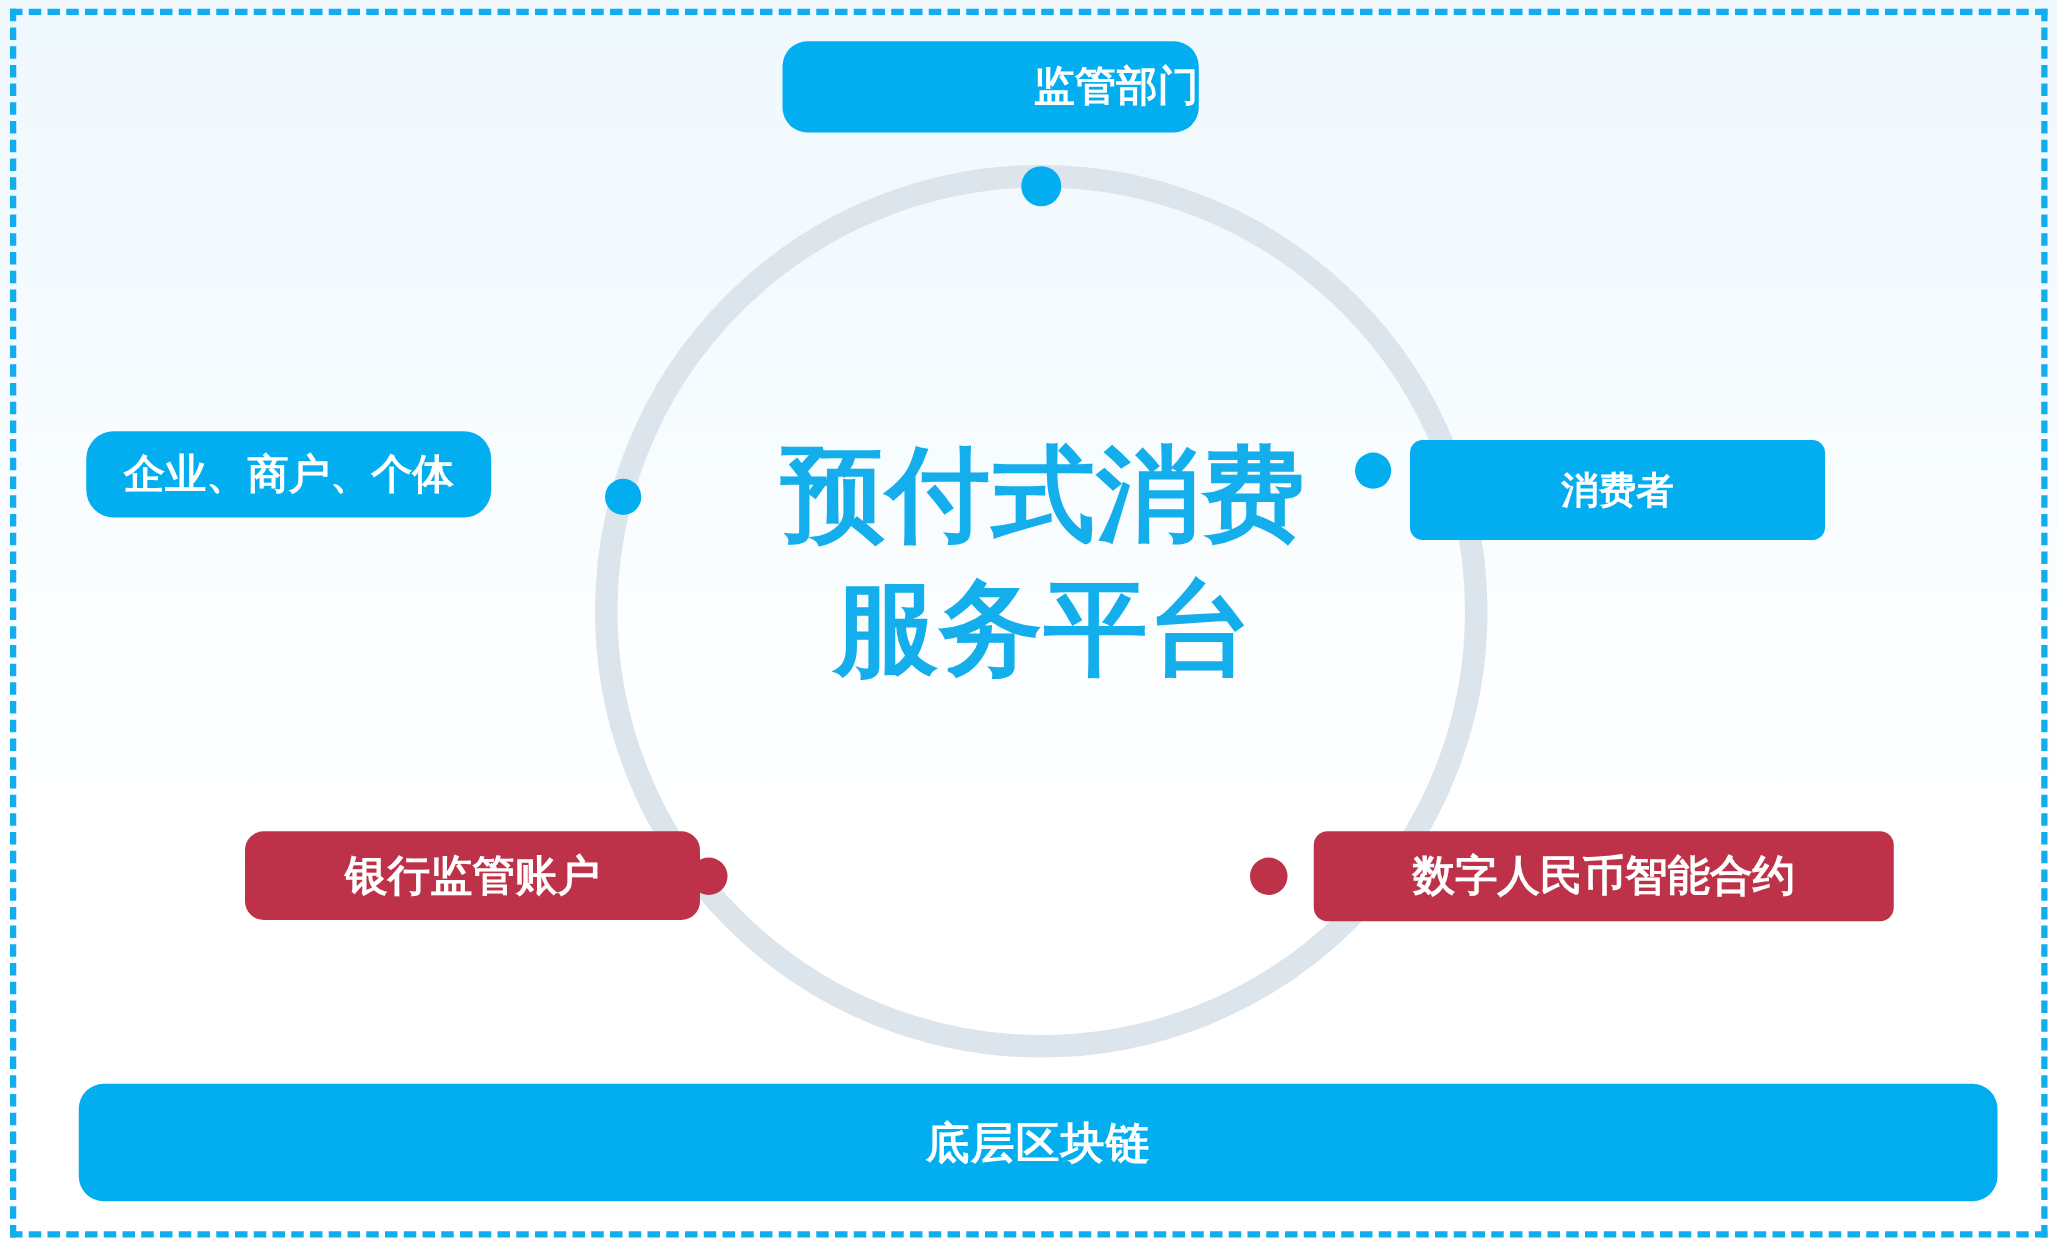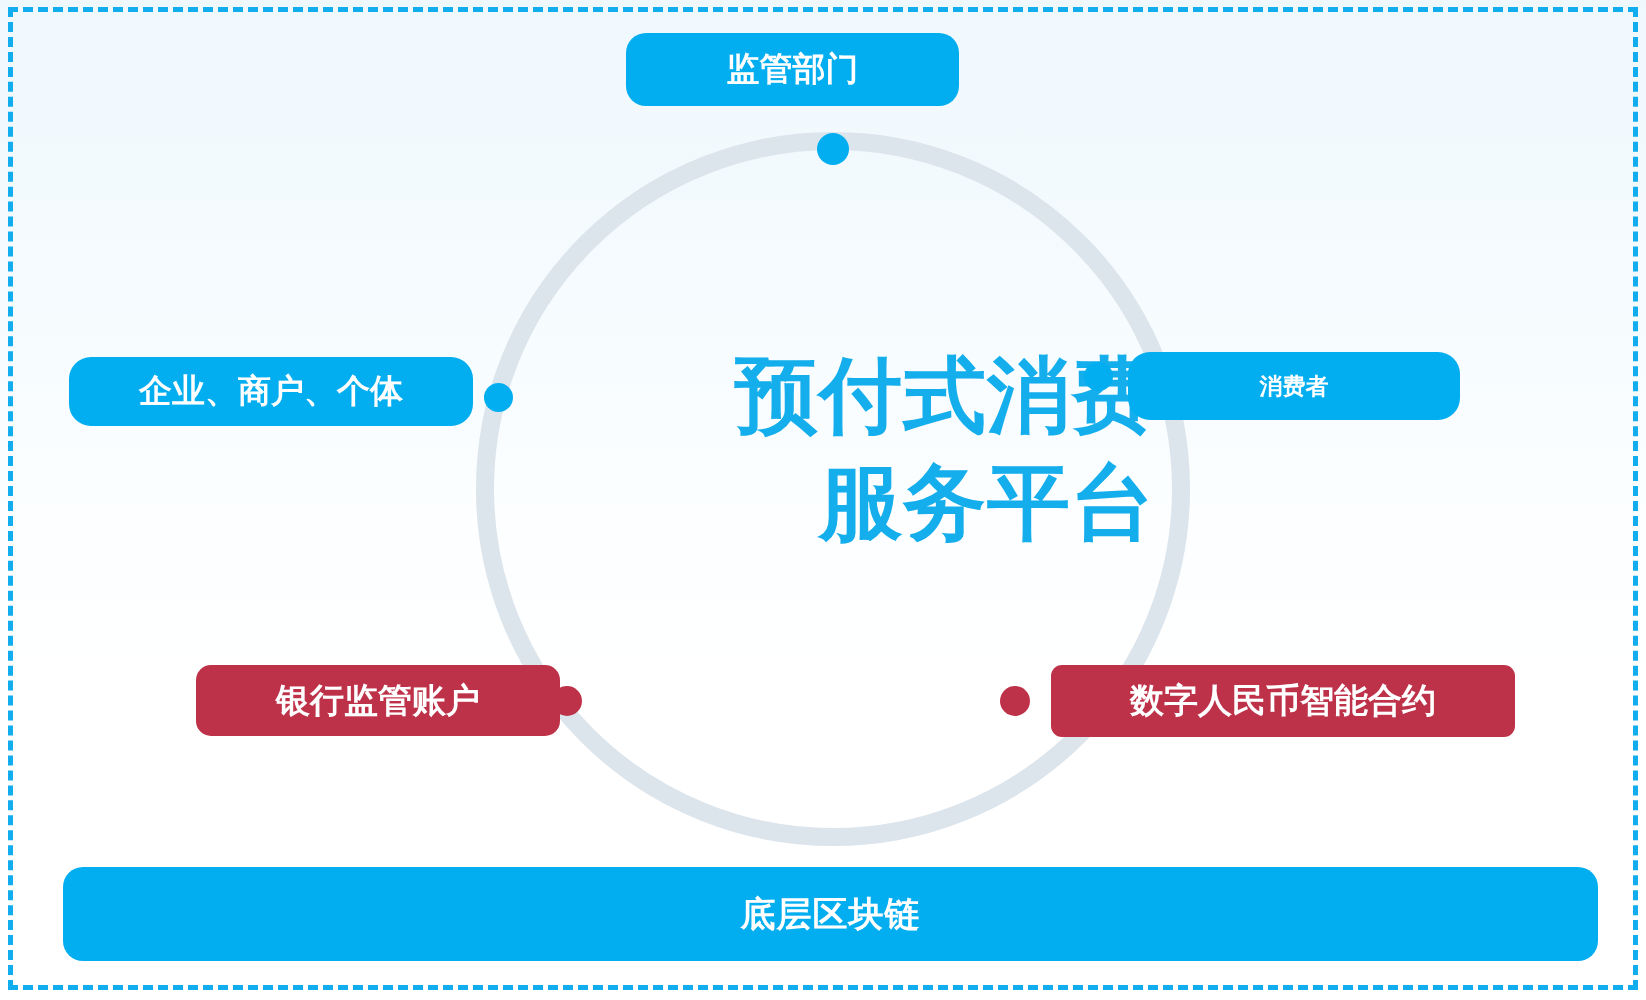--- a/index.html
+++ b/index.html
@@ -35,21 +35,21 @@
     top: 0;
     width: 1646px;
     height: 1000px;
   }
   
   #center-title {
     position: absolute;
     left: 515px;
     top: 342px;
     width: 640px;
-    text-align: right;
+    text-align: center;
     color: #15AEEC;
     font-size: 83px;
     font-weight: 700;
     line-height: 1.29;
     letter-spacing: 1px;
     white-space: pre-line;
   }
   
   .pill {
     position: absolute;
@@ -61,33 +61,33 @@
     box-sizing: border-box;
   }
   .pill-blue { background: #03AEF0; }
   .pill-red  { background: #BE3249; }
 
   #pill-regulator {
     left: 626px; top: 33px;
     width: 333px; height: 73px;
     border-radius: 20px;
     font-size: 33px;
+    justify-content: flex-end;
   }
   #pill-enterprise {
     left: 69px; top: 345px;
-    width: 404px; height: 69px;
+    width: 324px; height: 69px;
     border-radius: 22px;
     font-size: 33px;
-    margin-top: 12px;
   }
   #pill-consumer {
     left: 1128px; top: 352px;
-    width: 332px; height: 68px;
-    border-radius: 22px;
-    font-size: 23px;
+    width: 332px; height: 80px;
+    border-radius: 10px;
+    font-size: 30px;
   }
   #pill-bank-account {
     left: 196px; top: 665px;
     width: 364px; height: 71px;
     border-radius: 15px;
     font-size: 34px;
   }
   #pill-smart-contract {
     left: 1051px; top: 665px;
     width: 464px; height: 72px;

